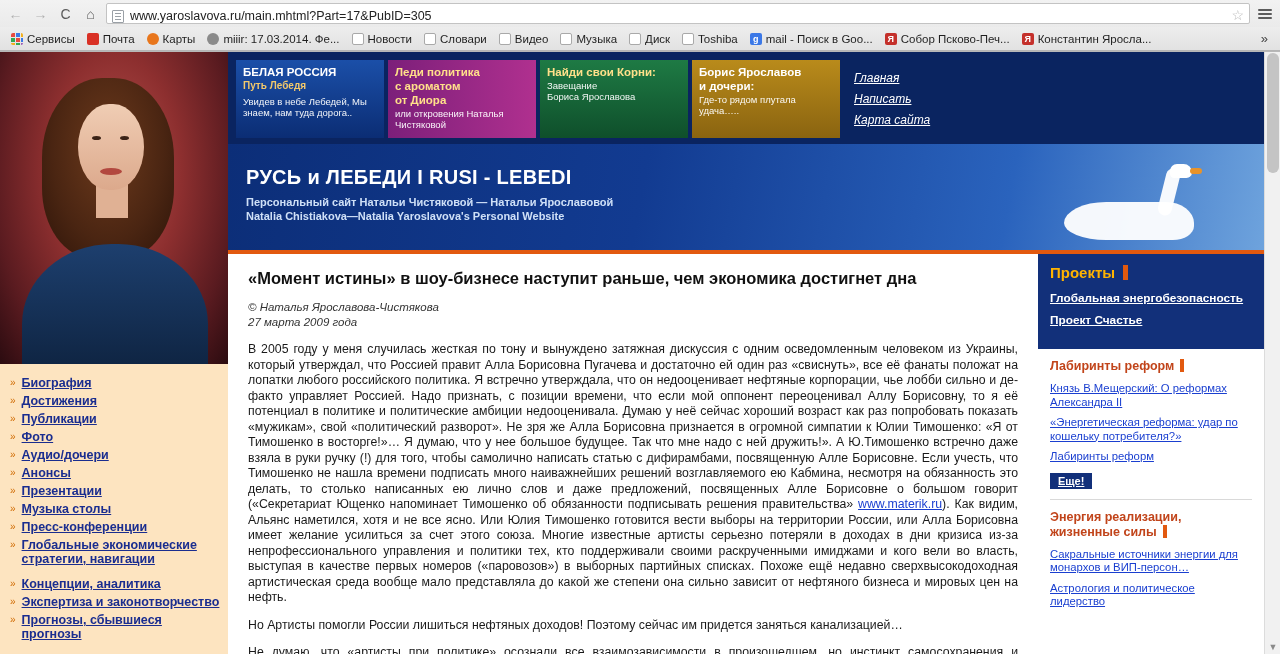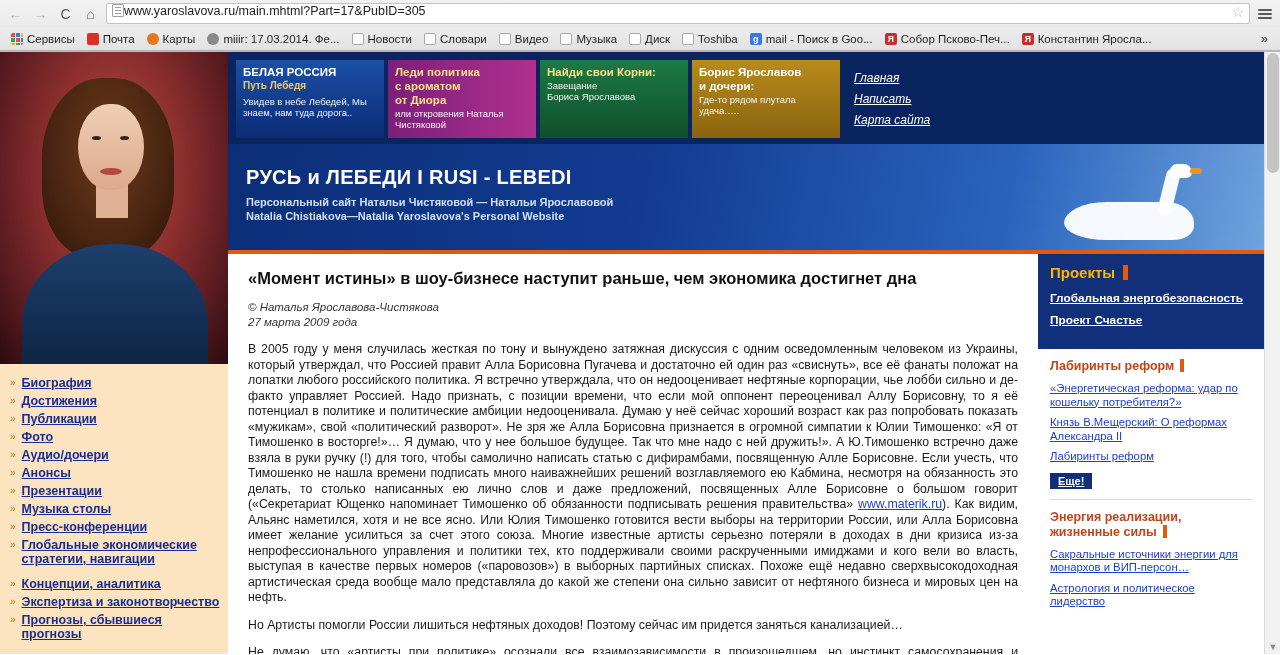--- a/index.html
+++ b/index.html
@@ -34,22 +34,23 @@
     user-select: none;
   }
   .nav-btn.disabled { color: #b0b0b0; }
   .omnibox {
     flex: 1;
     height: 21px;
     background: #ffffff;
     border: 1px solid #c3c3c3;
     border-radius: 2px;
     display: flex;
-    align-items: flex-start;
+    align-items: flex-end;
     padding: 0 5px;
+    gap: 6px;
     font-size: 12.5px;
     color: #222;
   }
   .omnibox .page-ico {
     width: 12px; height: 13px;
     background: #ffffff;
     border: 1px solid #9aa0a6;
     border-radius: 1px;
     position: relative;
     flex: none;
@@ -688,22 +689,22 @@
 
         <div class="rsidebar">
           <div class="rs-proj">
             <div class="hd">Проекты</div>
             <a href="#">Глобальная энергобезопасность</a>
             <a href="#">Проект Счастье</a>
           </div>
 
           <div class="rs-block">
             <div class="hd"><span>Лабиринты реформ</span><span class="tick"></span></div>
+            <a href="#">Князь В.Мещерский: О реформах Александра II</a>
             <a href="#">«Энергетическая реформа: удар по кошельку потребителя?»</a>
-            <a href="#">Князь В.Мещерский: О реформах Александра II</a>
             <a href="#">Лабиринты реформ</a>
             <span class="rs-more">Еще!</span>
           </div>
 
           <div class="rs-divider"></div>
 
           <div class="rs-block">
             <div class="hd"><span>Энергия реализации, жизненные силы</span><span class="tick"></span></div>
             <a href="#">Сакральные источники энергии для монархов и ВИП-персон…</a>
             <a href="#">Астрология и политическое лидерство</a>

